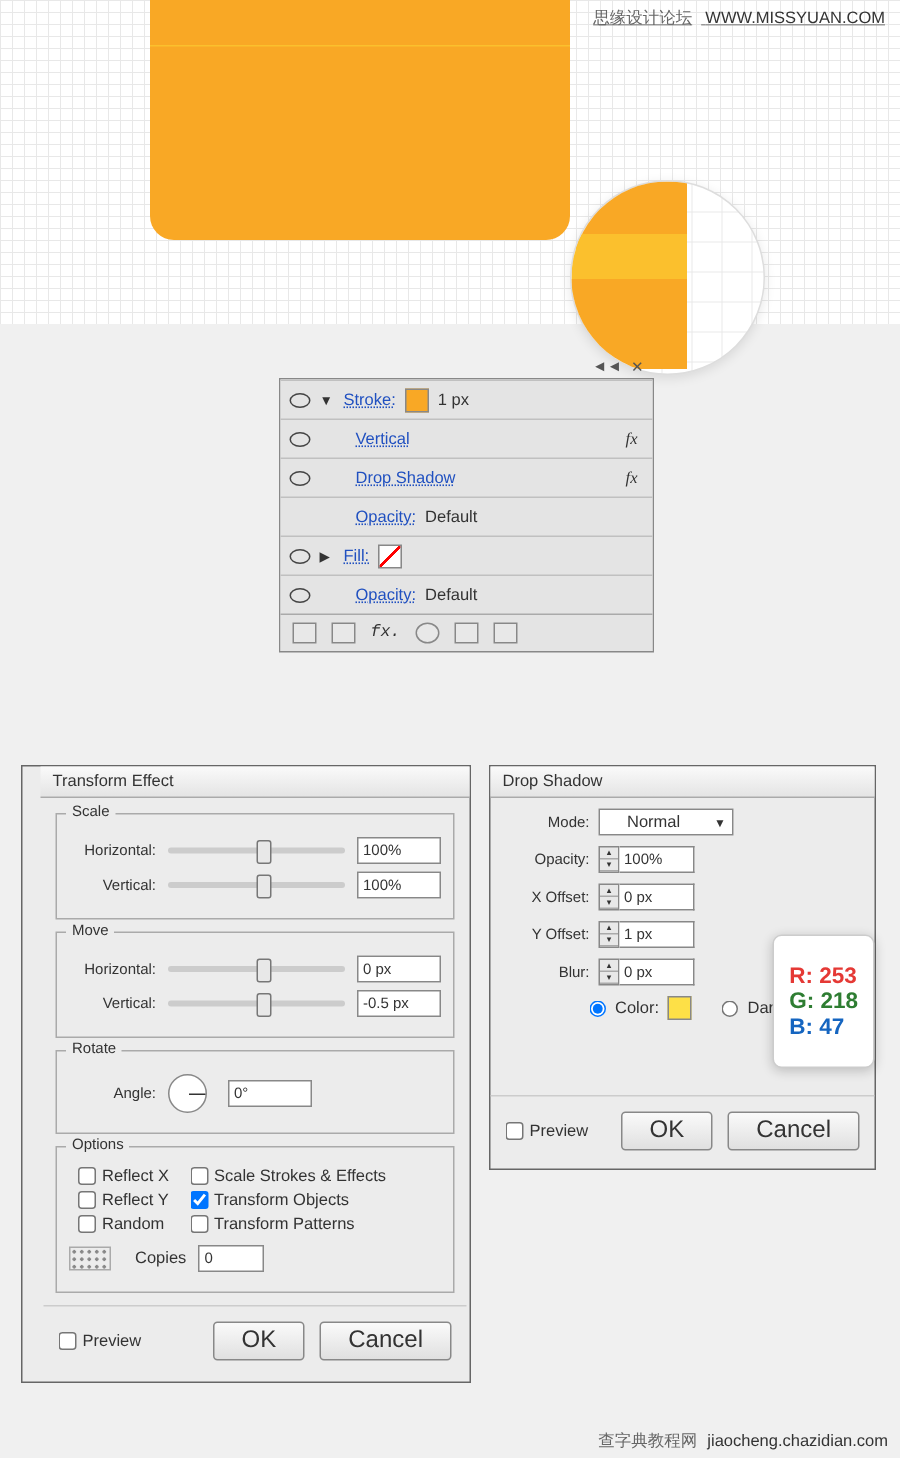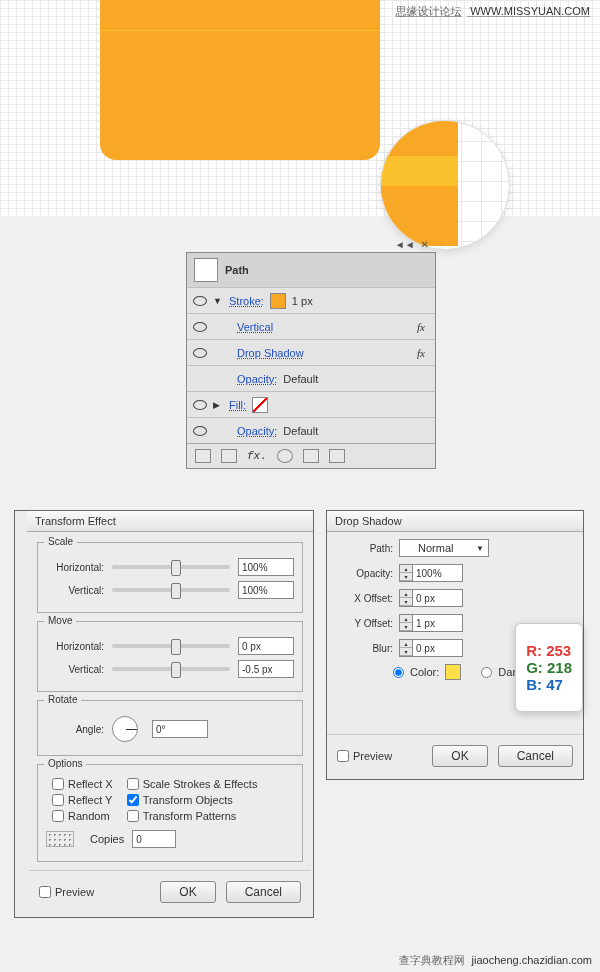--- a/index.html
+++ b/index.html
@@ -52,21 +52,21 @@
 .angle-wheel::after { content: ""; position: absolute; left: 13px; top: 12px; width: 11px; height: 1px; background: #333; }
 
 .transform-dialog { left: 14px; top: 510px; width: 300px; padding-left: 12px; }
 .transform-dialog .dialog-body { padding: 2px; }
 .opt-row { display: flex; gap: 14px; margin: 3px 6px; }
 .opt-col { display: flex; flex-direction: column; gap: 4px; }
 .chk { display: flex; align-items: center; gap: 4px; font-size: 10px; }
 .chk input { width: 12px; height: 12px; }
 .copies-pattern { width: 28px; height: 16px; display: inline-block; background-image: radial-gradient(#888 1px, transparent 1px); background-size: 5px 5px; margin-right: 8px; border: 1px solid #aaa; }
 .dlg-footer { display: flex; align-items: center; gap: 10px; padding: 10px 10px 12px; border-top: 1px solid #ccc; margin-top: 6px; }
-.btn { border: 1px solid #888; background: linear-gradient(#fafafa,#e0e0e0); padding: 3px 18px; border-radius: 3px; cursor: pointer; font-size: 12px; }
+.btn { border: 1px solid #888; background: linear-gradient(#fafafa,#e0e0e0); padding: 3px 18px; border-radius: 3px; cursor: pointer; font-size: 16px; }
 
 .shadow-dialog { left: 326px; top: 510px; width: 258px; height: 270px; }
 .ds-row { display: flex; align-items: center; margin: 7px 10px; gap: 6px; }
 .ds-label { width: 56px; text-align: right; font-size: 10px; }
 .select { height: 18px; border: 1px solid #888; background: #fff; padding: 0 18px 0 18px; font-size: 10px; position: relative; min-width: 90px; display: inline-flex; align-items: center; }
 .select::after { content: "▼"; position: absolute; right: 4px; font-size: 8px; }
 .stepper { display: flex; }
 .step-btns { width: 14px; border: 1px solid #888; background: #e8e8e8; display: flex; flex-direction: column; }
 .step-btns span { height: 8px; font-size: 6px; text-align: center; line-height: 8px; cursor: pointer; border-bottom: 1px solid #aaa; }
 .step-input { width: 50px; height: 18px; border: 1px solid #888; border-left: none; background: #fff; padding: 0 3px; font-size: 10px; }
@@ -98,24 +98,20 @@
   <span class="cn">思缘设计论坛</span>
   <span>WWW.MISSYUAN.COM</span>
 </div>
 
 <div class="panel appearance-panel">
   <div class="panel-tabs">
     <span>◄◄</span>
     <span>✕</span>
   </div>
   <div class="app-body">
-    <div class="app-title-row">
-      <span class="swatch-big"></span>
-      <b>Path</b>
-    </div>
     <div class="app-row">
       <span class="eye"></span>
       <span class="arrow">▼</span>
       <span class="link">Stroke:</span>
       <span class="swatch-sm orange-sw"></span>
       <span>1 px</span>
     </div>
     <div class="app-row" style="padding-left:50px">
       <span class="eye" style="position:absolute;left:6px"></span>
       <span class="link">Vertical</span>
@@ -235,21 +231,21 @@
       <div style="flex:1"></div>
       <button class="btn">OK</button>
       <button class="btn">Cancel</button>
     </div>
   </div>
 </div>
 
 <div class="dialog shadow-dialog">
   <div class="dialog-title">Drop Shadow</div>
   <div class="ds-row">
-    <span class="ds-label">Path:</span>
+    <span class="ds-label">Mode:</span>
     <div class="select">
         <span>Normal</span>
       </div>
   </div>
   <div class="ds-row">
     <span class="ds-label">Opacity:</span>
     <div class="stepper">
         <div class="step-btns">
           <span>▴</span>
           <span>▾</span>

